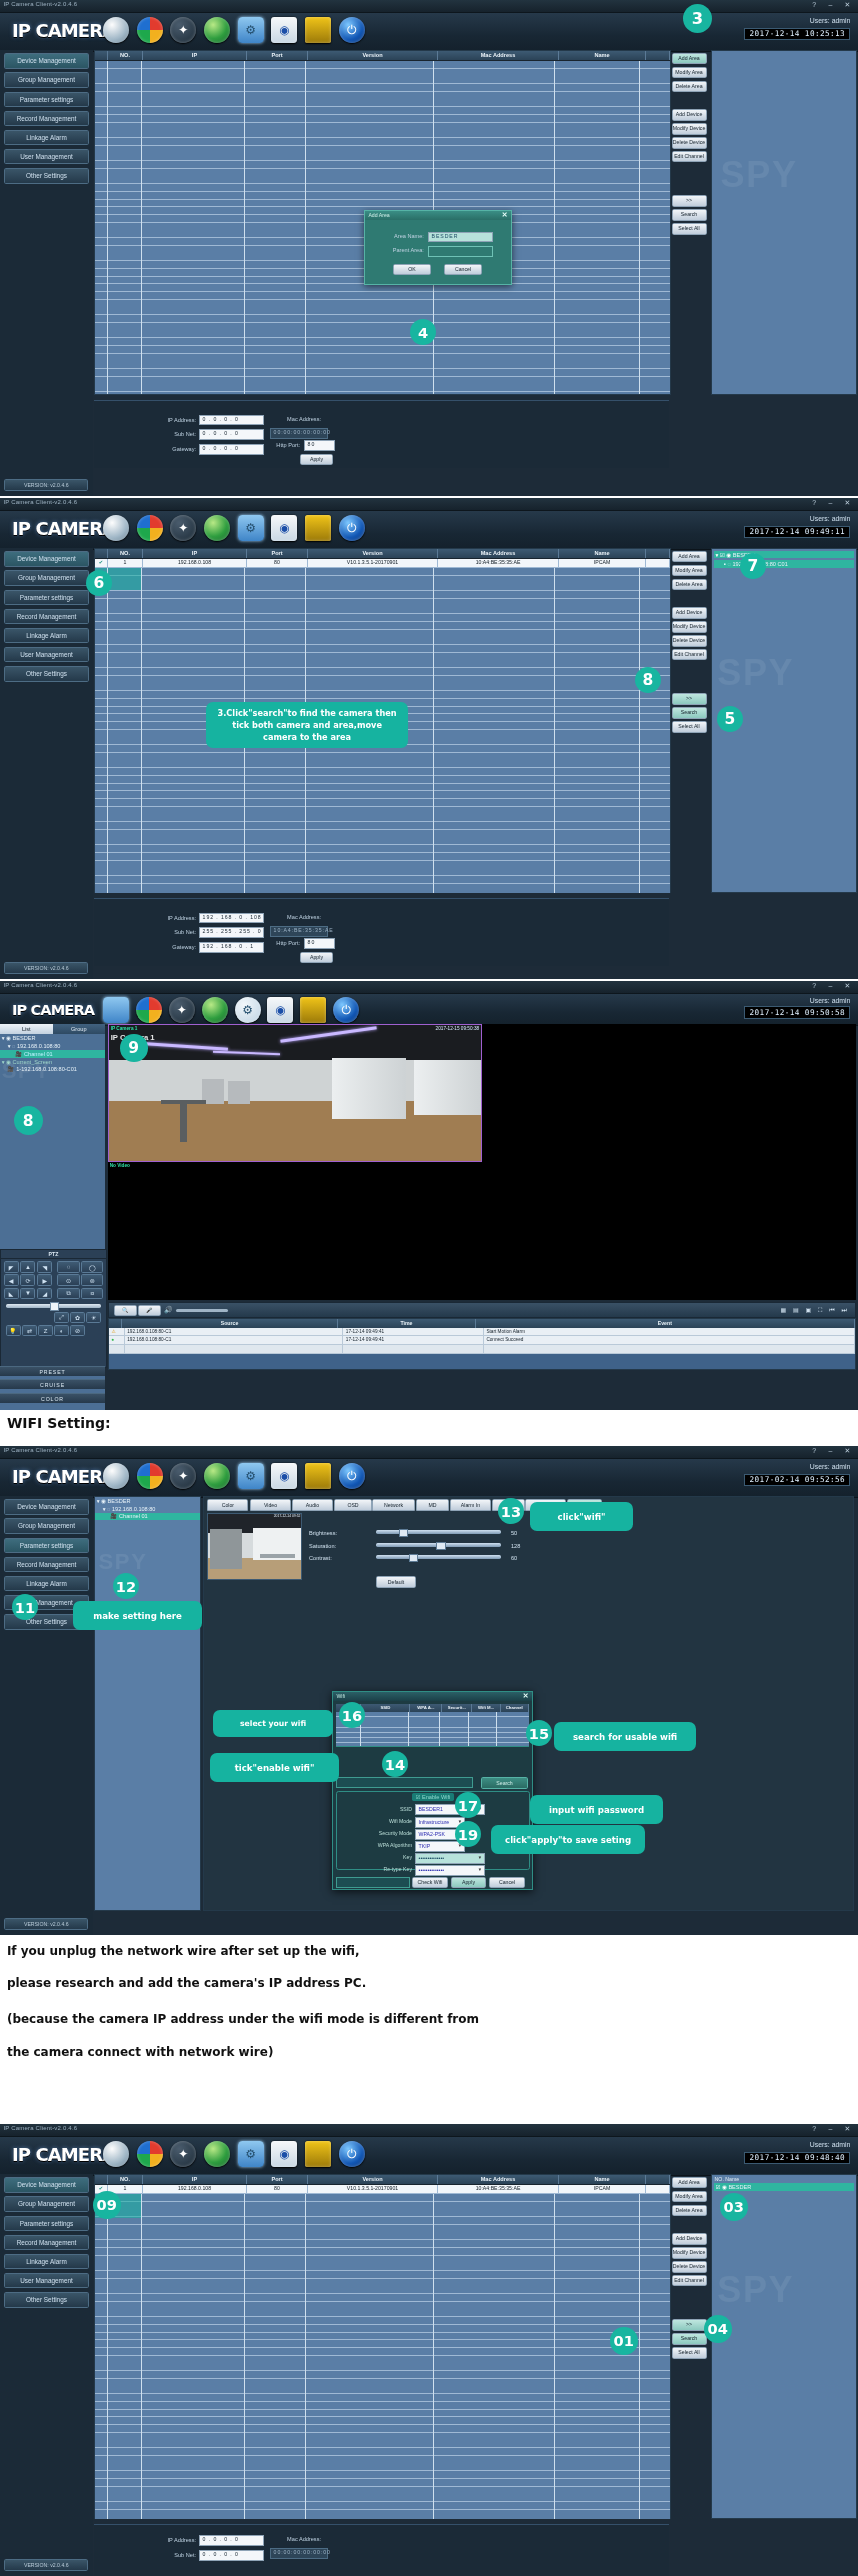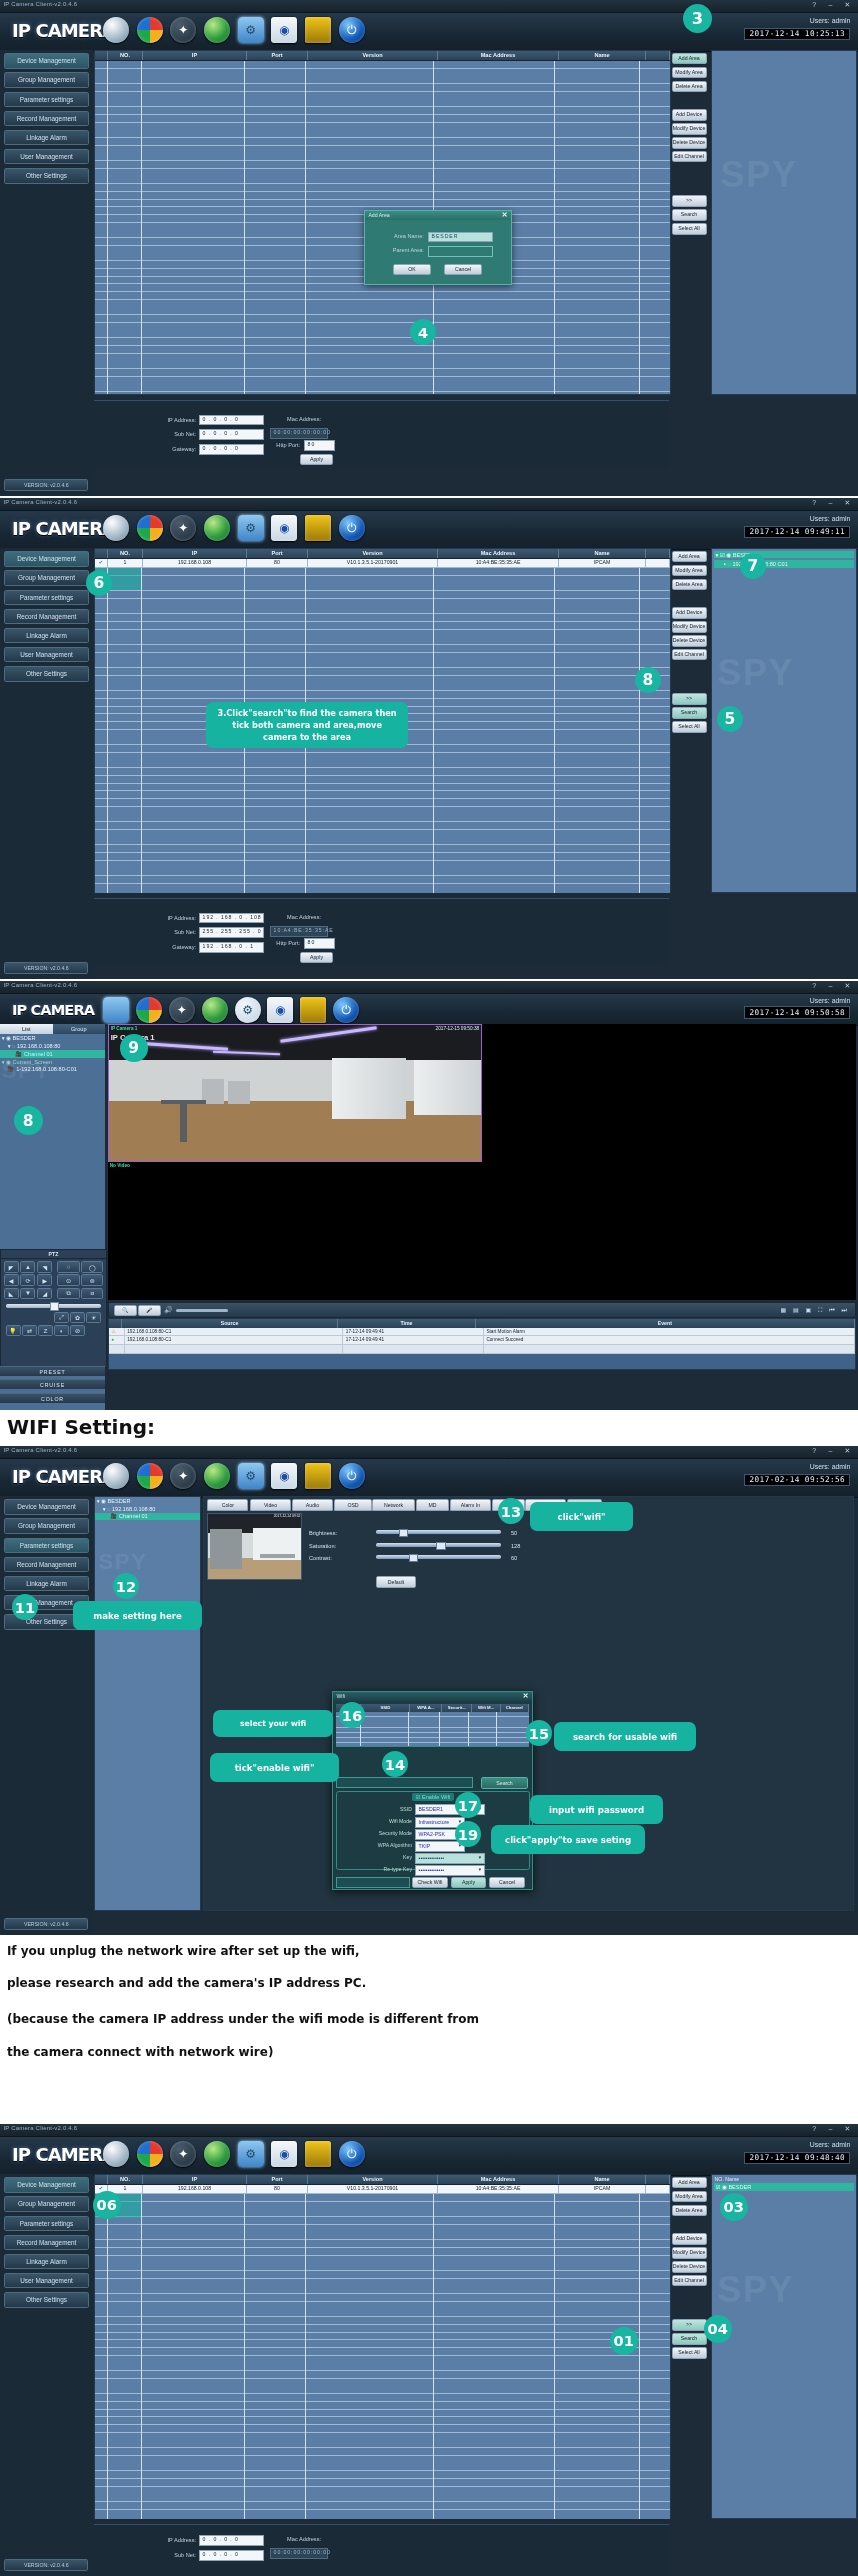--- a/index.html
+++ b/index.html
@@ -493,21 +493,21 @@
         <div style="width:137px"></div>
         <div style="flex:1"></div>
       </div>
   </div>
 
   <div class="badge" style="left:120px;top:53px;width:27.5px;height:27.5px;font-size:15.5px;">9</div>
   <div class="badge" style="left:13.7px;top:125px;width:29px;height:29px;font-size:15.5px;">8</div>
 </div>
 
 <div class="textblock" style="top:1410px;height:36px;">
-  <div class="wifihdr" style="left:6.9px;top:5.2px;font-size:20px;">WIFI Setting:</div>
+  <div class="wifihdr" style="left:6.9px;top:5.2px;font-size:14px;">WIFI Setting:</div>
 </div>
 
 <div class="panel" id="p4" style="top:1446px;height:489px;">
   <div class="titlebar">
     <div class="tt">IP Camera Client-v2.0.4.6</div>
     <div class="wbtns">? – ✕</div>
   </div>
   <div class="header">
     <div class="logo">IP CAMERA</div>
     <div class="icons">
@@ -747,18 +747,18 @@
 
   <div class="ipform" style="left:94px;top:400px;width:575px;height:52px;">
     <div class="lbl" style="left:50px;top:12px;width:52px">IP Address:</div>
     <div class="inp" style="left:105px;top:10.3px;width:60px;height:8.6px;">0 . 0 . 0 . 0</div>
     <div class="lbl" style="left:50px;top:27px;width:52px">Sub Net:</div>
     <div class="inp" style="left:105px;top:25px;width:60px;height:8.6px;">0 . 0 . 0 . 0</div>
     <div class="lbl" style="left:167px;top:11px;width:60px">Mac Address:</div>
     <div class="inp dk" style="left:176px;top:23px;width:53px;height:8.6px;">00:00:00:00:00:00</div>
   </div>
 
-  <div class="badge" style="left:93px;top:67px;width:27.5px;height:27.5px;font-size:14.6px;">06</div>
+  <div class="badge" style="left:93px;top:67px;width:27.5px;height:27.5px;font-size:14.6px;">09</div>
   <div class="badge" style="left:720px;top:69px;width:27.5px;height:27.5px;font-size:14.6px;">03</div>
   <div class="badge" style="left:610px;top:203px;width:27.5px;height:27.5px;font-size:14.6px;">01</div>
   <div class="badge" style="left:704px;top:191px;width:27.5px;height:27.5px;font-size:14.6px;">04</div>
 </div>
 
 
 </body></html>

